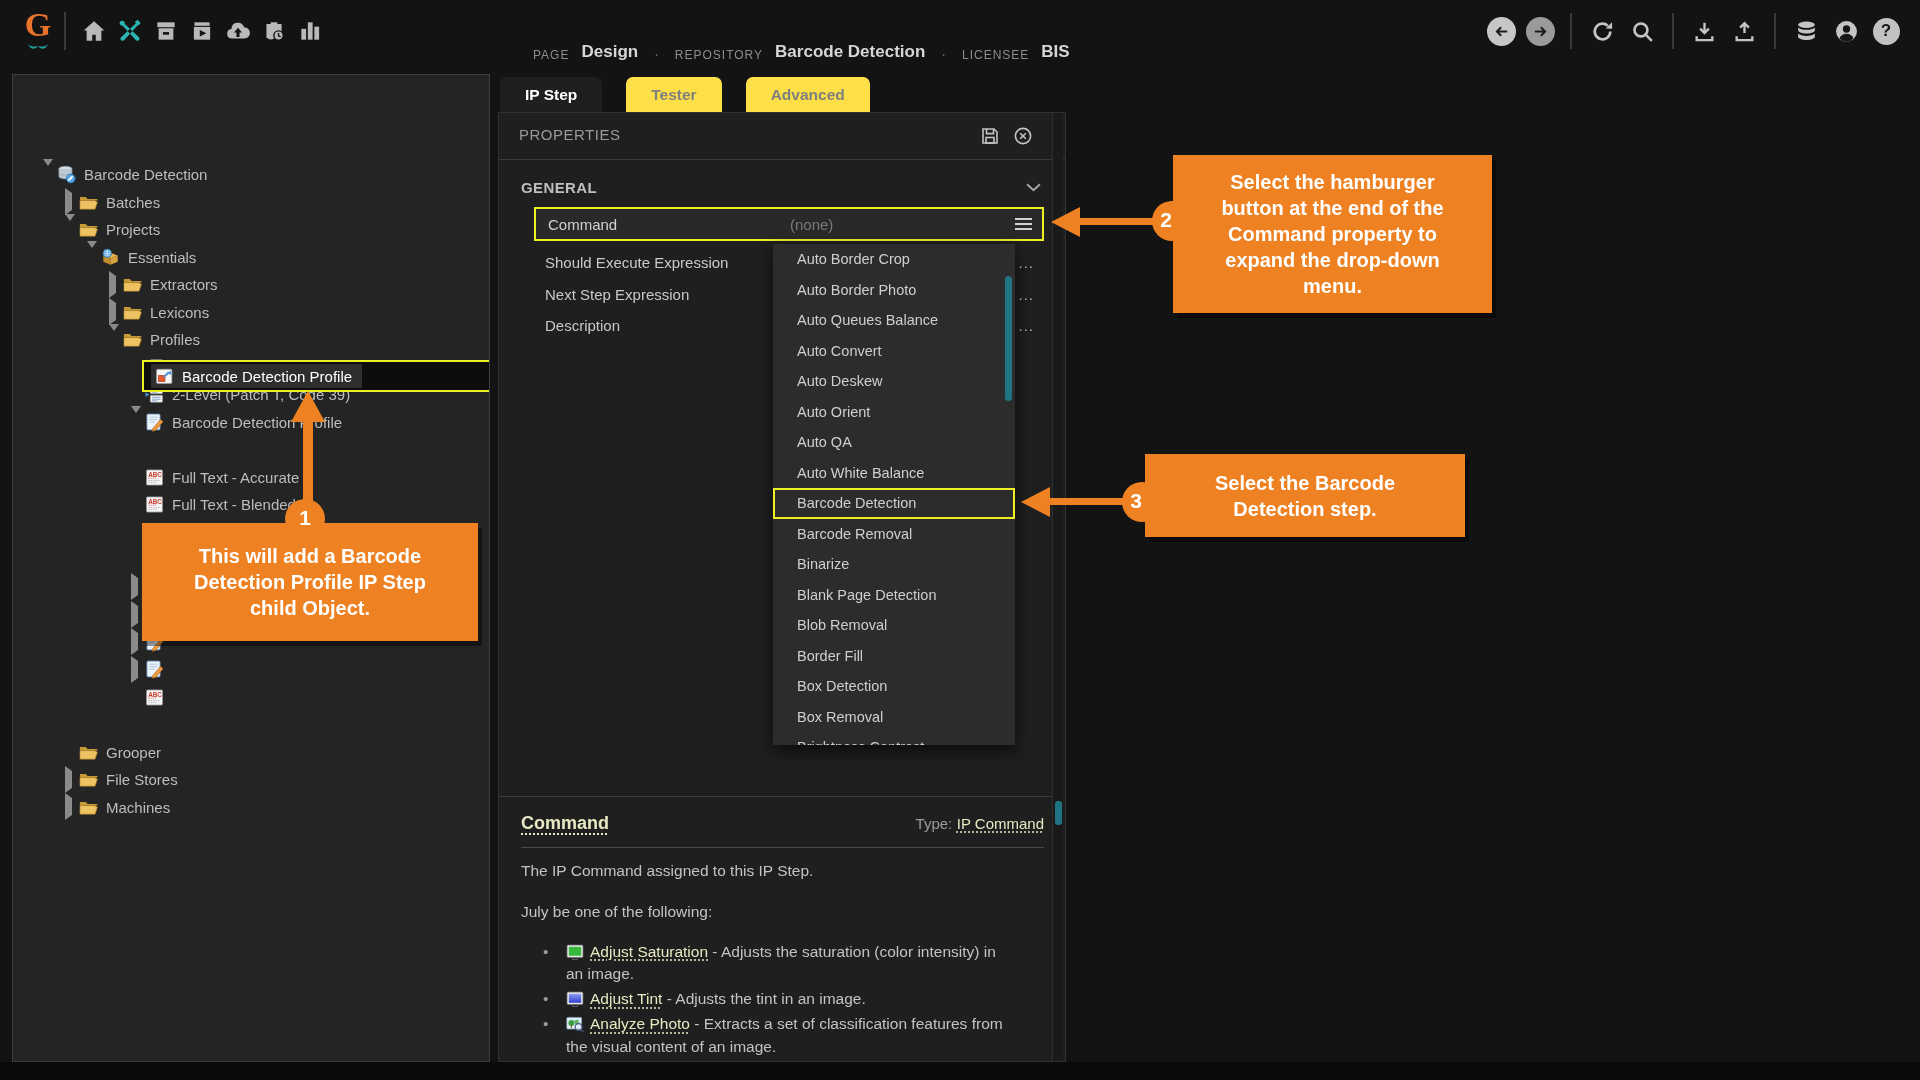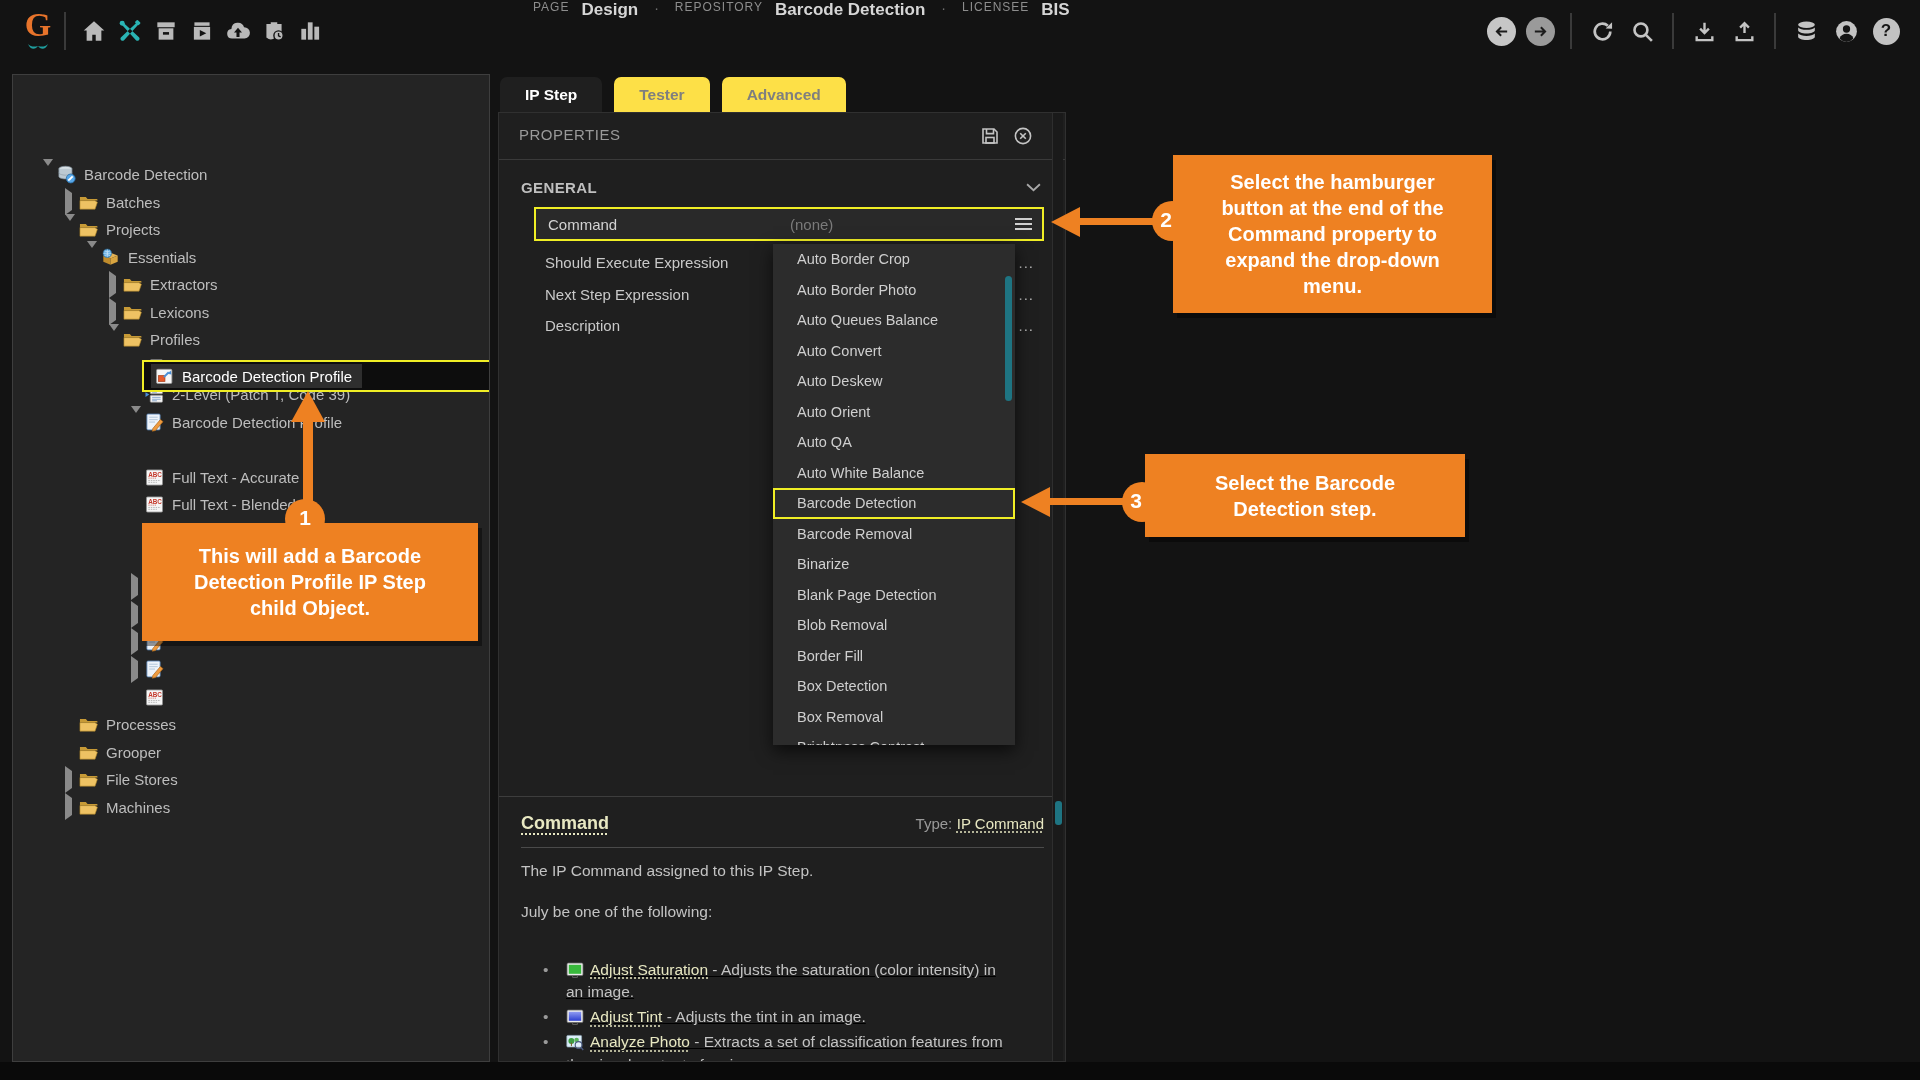--- a/index.html
+++ b/index.html
@@ -8,21 +8,21 @@
   #stage { position:relative; width:1920px; height:1080px; background:#131313; }
 
   
   #header { position:absolute; left:0; top:0; width:1920px; height:62px; background:#131313; }
   .logo { position:absolute; left:18px; top:8px; width:40px; height:46px; text-align:center; }
   .logo .g { font-family:"Liberation Serif", serif; font-weight:bold; font-size:34px; color:#e8742b; line-height:34px; }
   .logo .leaf { margin-top:-4px; }
   .hdr-div { position:absolute; top:12px; width:2px; height:38px; background:#3a3a3a; }
   .icon-btn { position:absolute; top:13px; width:36px; height:36px; display:flex; align-items:center; justify-content:center; cursor:pointer; }
   .icon-btn svg { width:26px; height:26px; }
-  .hdr-center { position:absolute; left:533px; top:0; height:62px; display:flex; align-items:flex-start; gap:12px; white-space:nowrap; }
+  .hdr-center { position:absolute; left:533px; top:0; height:62px; display:flex; align-items:flex-end; gap:12px; white-space:nowrap; }
   .hdr-lbl { font-size:12px; color:#8d8d8d; letter-spacing:1px; }
   .hdr-val { font-size:17px; font-weight:bold; color:#d6d6d6; }
   .hdr-dot { font-size:14px; color:#6f6f6f; padding:0 4px; }
   .hdr-right { position:absolute; right:14px; top:0; height:62px; display:flex; align-items:center; }
   .circ { width:29px; height:29px; border-radius:50%; display:flex; align-items:center; justify-content:center; margin:0 5px; cursor:pointer; }
   .circ svg { width:17px; height:17px; }
   .rdiv { width:2px; height:36px; background:#3a3a3a; margin:0 10px; }
   .ricon { width:34px; height:34px; display:flex; align-items:center; justify-content:center; margin:0 3px; cursor:pointer; }
   .ricon svg { width:25px; height:25px; }
   .help-circ { width:27px; height:27px; border-radius:50%; background:#c2c2c2; color:#161616; font-weight:bold; font-size:17px; display:flex; align-items:center; justify-content:center; }
@@ -36,21 +36,21 @@
   .exp-open { width:0; height:0; border-top:7px solid #8a8a8a; border-left:5px solid transparent; border-right:5px solid transparent; margin-top:2px; }
   .ticon { width:20px; height:20px; flex:none; margin-right:7px; display:inline-flex; align-items:center; }
   .ticon svg { width:19px; height:19px; }
   .tlabel { font-size:15px; color:#bdbdbd; white-space:nowrap; }
   .trow-selected { position:absolute; left:129px; top:285px; width:350px; height:32px;
                    border:2px solid #f0ee25; background:#0d0d0d; display:flex; align-items:center; padding-left:7px; z-index:6; cursor:pointer; }
   .trow-selected .inner { background:#2e2e2e; height:24px; display:flex; align-items:center; padding:0 10px 0 4px; }
   .trow-selected .tlabel { color:#ffffff; }
 
   
-  #tabs { position:absolute; left:500px; top:77px; display:flex; gap:12px; z-index:3; }
+  #tabs { position:absolute; left:500px; top:77px; display:flex; gap:24px; z-index:3; }
   .tab { height:35px; padding:0 25px; display:flex; align-items:center; font-size:15.5px; font-weight:bold;
          border-radius:7px 7px 0 0; background:#fde047; color:#7f7f7f; cursor:pointer; }
   .tab.active { background:#1f1f1f; color:#ffffff; }
 
   
   #prop-panel { position:absolute; left:498px; top:112px; width:568px; height:950px;
                 background:#1f1f1f; border:1px solid #303030; overflow:hidden; }
   .prop-head { position:absolute; left:0; top:0; width:100%; height:46px; }
   .prop-head .ttl { position:absolute; left:20px; top:13px; font-size:15px; color:#9a9a9a; letter-spacing:.5px; }
   .prop-head .hicons { position:absolute; right:32px; top:13px; display:flex; gap:13px; }
@@ -82,21 +82,21 @@
   #desc { position:absolute; left:0; top:683px; width:556px; height:267px; border-top:1px solid #3d3d3d;
           padding:16px 12px 0 22px; overflow:hidden; }
   .desc-head { display:flex; justify-content:space-between; align-items:baseline; width:523px; }
   .desc-title { font-size:18px; font-weight:bold; color:#e8e8c2; text-decoration:underline dotted; text-underline-offset:4px; text-decoration-thickness:1.5px; }
   .type-lbl { font-size:15px; color:#9a9a9a; }
   .type-val { font-size:15px; color:#e8e8c2; text-decoration:underline dotted; text-underline-offset:3px; cursor:pointer; }
   .desc-hr { width:523px; height:1px; background:#4a4a4a; margin:13px 0 0 0; border:none; }
   .desc p { font-size:15.5px; color:#c3c3c3; margin-top:0; }
   #desc .p1 { margin:14px 0 0 0; }
   #desc .p2 { margin:23px 0 0 0; }
-  #desc ul { list-style:none; margin:38px 0 0 18px; width:470px;text-decoration:underline; }
+  #desc ul { list-style:none; margin:20px 0 0 18px; width:470px; }
   #desc li { position:relative; padding-left:27px; font-size:15.5px; color:#c3c3c3; line-height:1.43; margin-bottom:3px; }
   #desc li::before { content:"•"; position:absolute; left:4px; color:#9a9a9a; }
   #desc li .bicon { display:inline-block; width:18px; height:18px; vertical-align:-4px; margin-right:6px; }
   #desc li .bicon svg { width:18px; height:18px; }
   .blink { color:#e8e8c2; text-decoration:underline dotted; text-underline-offset:3px; cursor:pointer; }
 
   
   .co-box { position:absolute; background:#ee8122; box-shadow:4px 5px 0 rgba(0,0,0,.4); z-index:22;
             display:flex; align-items:center; justify-content:center; text-align:center;
             color:#fff; font-weight:bold; font-size:20px; line-height:1.3; }
@@ -465,30 +465,20 @@
         <span class="exp"></span>
         <span class="ticon">
           <svg viewBox="0 0 18 18">
             <rect x="1.4" y="1.8" width="15.2" height="14.4" rx="1" fill="#f5f5f5" stroke="#8f8f8f" stroke-width="0.8"></rect>
             <text x="3" y="8.4" font-family="Liberation Sans, sans-serif" font-size="6" font-weight="bold" fill="#c5392b">ABC</text>
             <path d="M3.2 9.6h7.6" stroke="#c5392b" stroke-width="0.6" stroke-dasharray="1.2 0.8"></path>
             <path d="M3.2 11.8h11.6M3.2 13.6h8" stroke="#a0a0a0" stroke-width="0.7" stroke-dasharray="1.4 0.9"></path>
           </svg>
         </span>
         <span class="tlabel"></span>
-      </div>
-      <div class="trow" style="top: 636px; padding-left: 52px;">
-        <span class="exp"></span>
-        <span class="ticon">
-          <svg viewBox="0 0 20 16">
-            <path d="M1 2.2h6.2l1.8 2h9.6c.5 0 .9.4.9.9V6H1z" fill="#c79a36"></path>
-            <path d="M1 6h15.6l2.8 1.7-2.5 7.3H1z" fill="#eec263" stroke="#a87f22" stroke-width="0.6"></path>
-          </svg>
-        </span>
-        <span class="tlabel">Processes</span>
       </div>
       <div class="trow" style="top: 663.5px; padding-left: 52px;">
         <span class="exp"></span>
         <span class="ticon">
           <svg viewBox="0 0 20 16">
             <path d="M1 2.2h6.2l1.8 2h9.6c.5 0 .9.4.9.9V6H1z" fill="#c79a36"></path>
             <path d="M1 6h15.6l2.8 1.7-2.5 7.3H1z" fill="#eec263" stroke="#a87f22" stroke-width="0.6"></path>
           </svg>
         </span>
         <span class="tlabel">Grooper</span>

